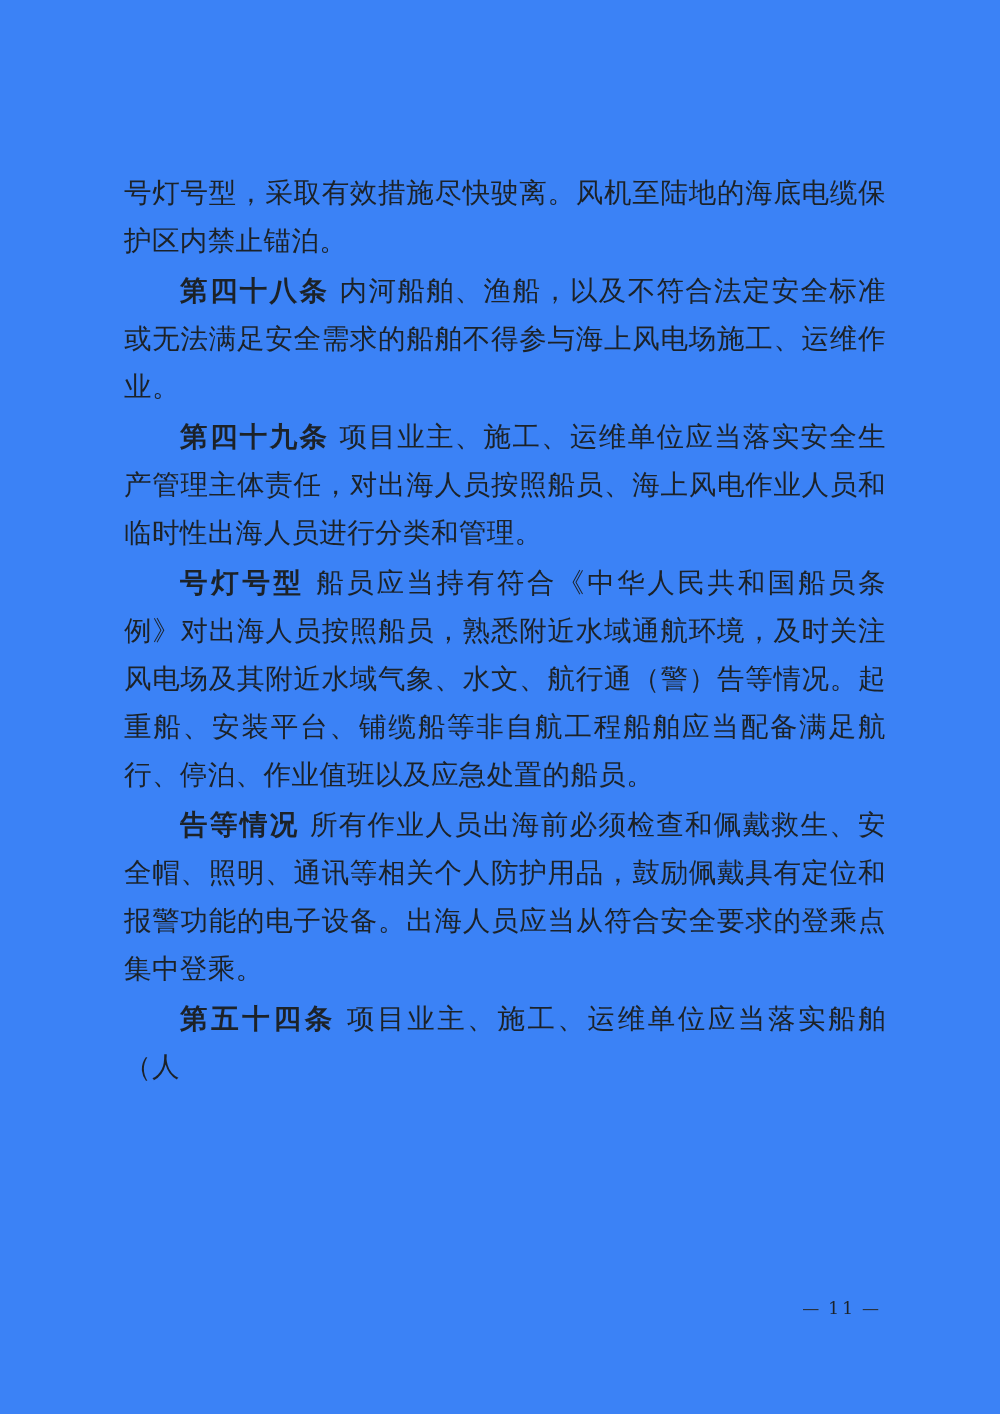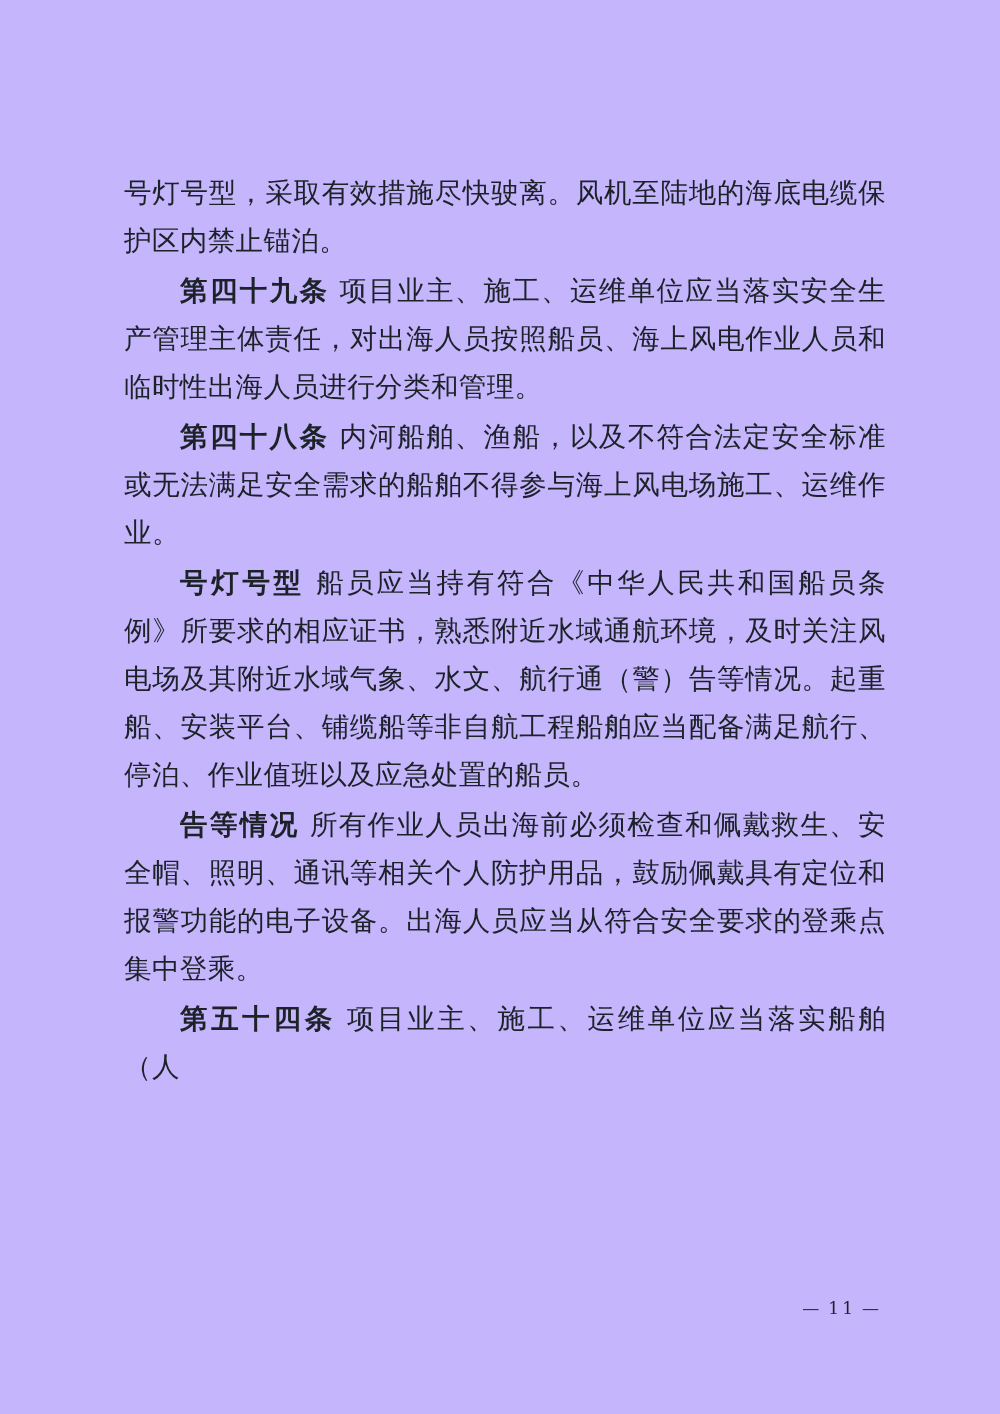--- a/index.html
+++ b/index.html
@@ -10,21 +10,21 @@
     width: 1000px;
     height: 1414px;
     background: #ffffff;
     font-family: "DejaVu Serif", "Liberation Serif", serif;
     overflow: hidden;
   }
   .page {
     position: relative;
     width: 1000px;
     height: 1414px;
-    background: #c4b5fd;
+    background: #3b82f6;
     box-sizing: border-box;
   }
   .page-body {
     position: absolute;
     left: 124px;
     top: 168px;
     width: 762px;
   }
   .para {
     margin: 0 0 2px 0;
@@ -63,32 +63,32 @@
 
 <div class="page">
 
   <div class="page-body">
 
     <p class="para">
       <span>号灯号型，采取有效措施尽快驶离。风机至陆地的海底电缆保护区内禁止锚泊。</span>
     </p>
 
     <p class="para indent">
+      <span class="article-no">第四十八条</span>
+      <span>内河船舶、渔船，以及不符合法定安全标准或无法满足安全需求的船舶不得参与海上风电场施工、运维作业。</span>
+    </p>
+
+    <p class="para indent">
       <span class="article-no">第四十九条</span>
       <span>项目业主、施工、运维单位应当落实安全生产管理主体责任，对出海人员按照船员、海上风电作业人员和临时性出海人员进行分类和管理。</span>
     </p>
 
     <p class="para indent">
-      <span class="article-no">第四十八条</span>
-      <span>内河船舶、渔船，以及不符合法定安全标准或无法满足安全需求的船舶不得参与海上风电场施工、运维作业。</span>
-    </p>
-
-    <p class="para indent">
       <span class="article-no">号灯号型</span>
-      <span>船员应当持有符合《中华人民共和国船员条例》所要求的相应证书，熟悉附近水域通航环境，及时关注风电场及其附近水域气象、水文、航行通（警）告等情况。起重船、安装平台、铺缆船等非自航工程船舶应当配备满足航行、停泊、作业值班以及应急处置的船员。</span>
+      <span>船员应当持有符合《中华人民共和国船员条例》对出海人员按照船员，熟悉附近水域通航环境，及时关注风电场及其附近水域气象、水文、航行通（警）告等情况。起重船、安装平台、铺缆船等非自航工程船舶应当配备满足航行、停泊、作业值班以及应急处置的船员。</span>
     </p>
 
 
 
     <p class="para indent">
       <span class="article-no">告等情况</span>
       <span>所有作业人员出海前必须检查和佩戴救生、安全帽、照明、通讯等相关个人防护用品，鼓励佩戴具有定位和报警功能的电子设备。出海人员应当从符合安全要求的登乘点集中登乘。</span>
     </p>
 
     <p class="para indent">

